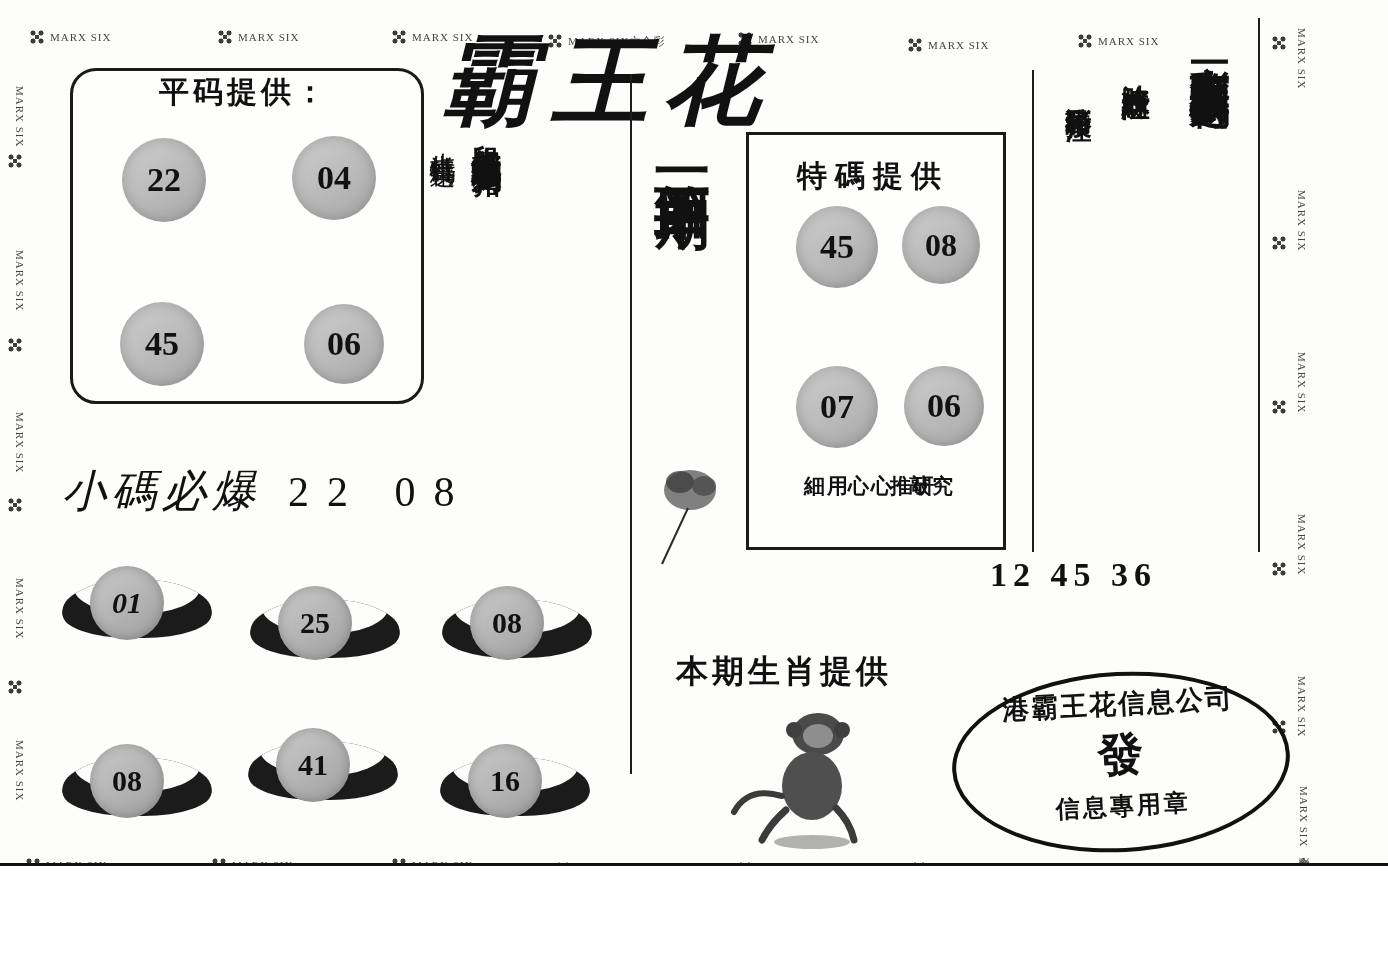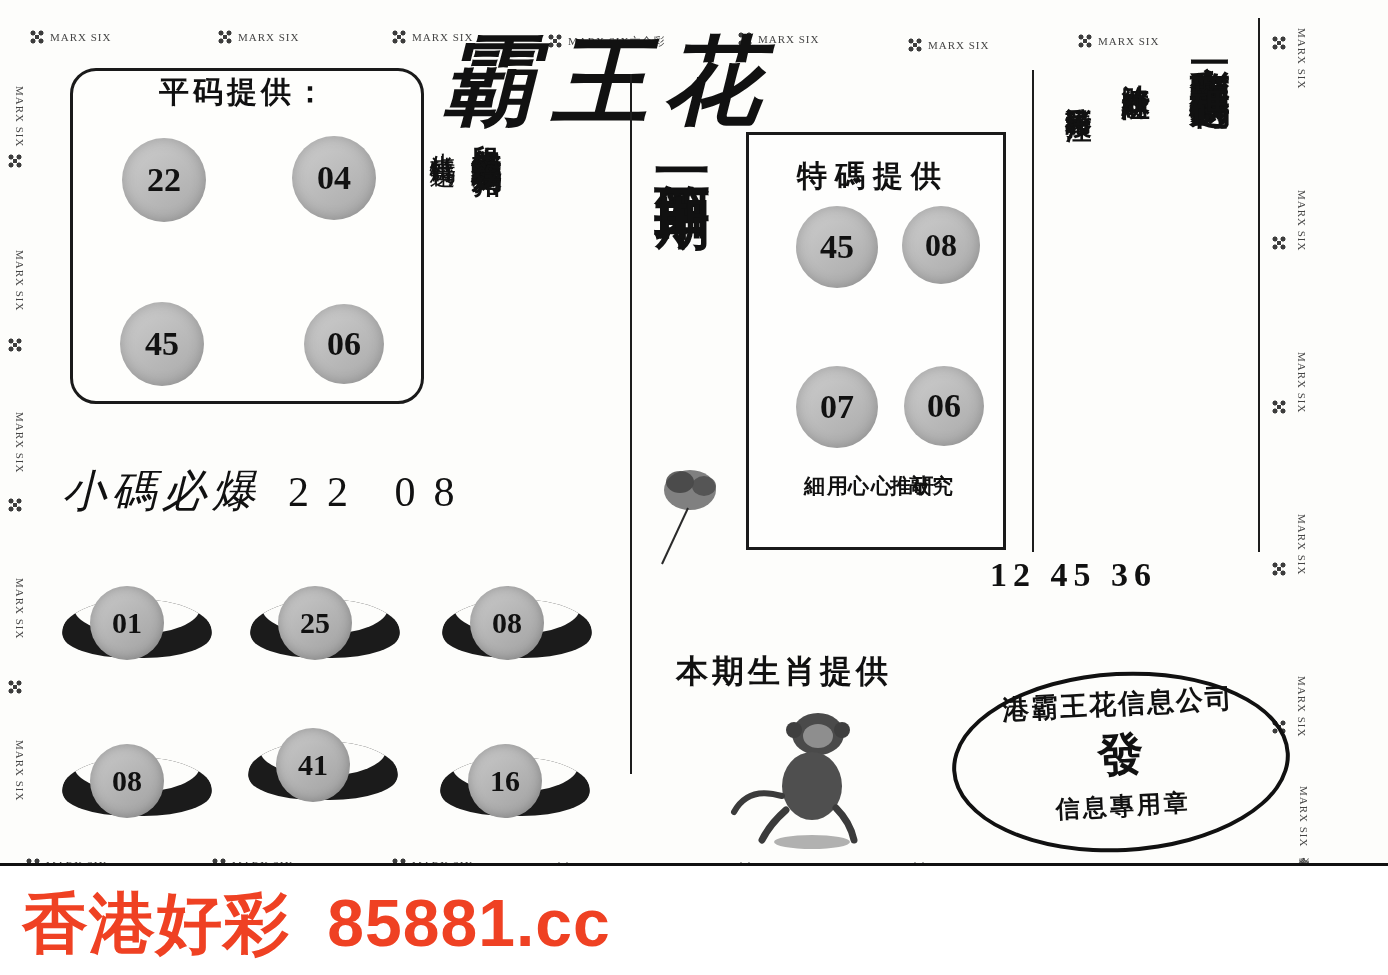--- a/index.html
+++ b/index.html
@@ -254,21 +254,21 @@
   <div class="ping-title">平码提供：</div>
   <div class="ball grey" style="left:122px;top:138px;width:84px;height:84px;font-size:34px;">22</div>
   <div class="ball grey" style="left:292px;top:136px;width:84px;height:84px;font-size:34px;">04</div>
   <div class="ball grey" style="left:120px;top:302px;width:84px;height:84px;font-size:34px;">45</div>
   <div class="ball grey" style="left:304px;top:304px;width:80px;height:80px;font-size:34px;">06</div>
 
   <div class="xiaoma">
     <span>小碼必爆</span><span class="nums">22  08</span>
   </div>
 
-  <div class="eye" style="left:62px;top:586px;">
+  <div class="eye" style="left:62px;top:566px;font-style:italic;">
     <div class="wing"></div>
     <div class="ball2">01</div>
   </div>
   <div class="eye" style="left:250px;top:586px;text-align:right;">
     <div class="wing"></div>
     <div class="ball2">25</div>
   </div>
   <div class="eye" style="left:442px;top:586px;">
     <div class="wing"></div>
     <div class="ball2">08</div>
@@ -346,19 +346,15 @@
   </svg>
 
   <div class="stamp">
     <div class="arc">港霸王花信息公司</div>
     <div class="big">發</div>
     <div class="sub">信息專用章</div>
   </div>
 
   <div class="bottom-band">
     <div class="hr-bottom"></div>
-    <div class="site">
-      <span>香港好彩</span>
-      <span style="margin-left:18px;">85881</span><span class="cc">.cc</span>
-    </div>
   </div>
 
 </div>
 
 </body></html>

